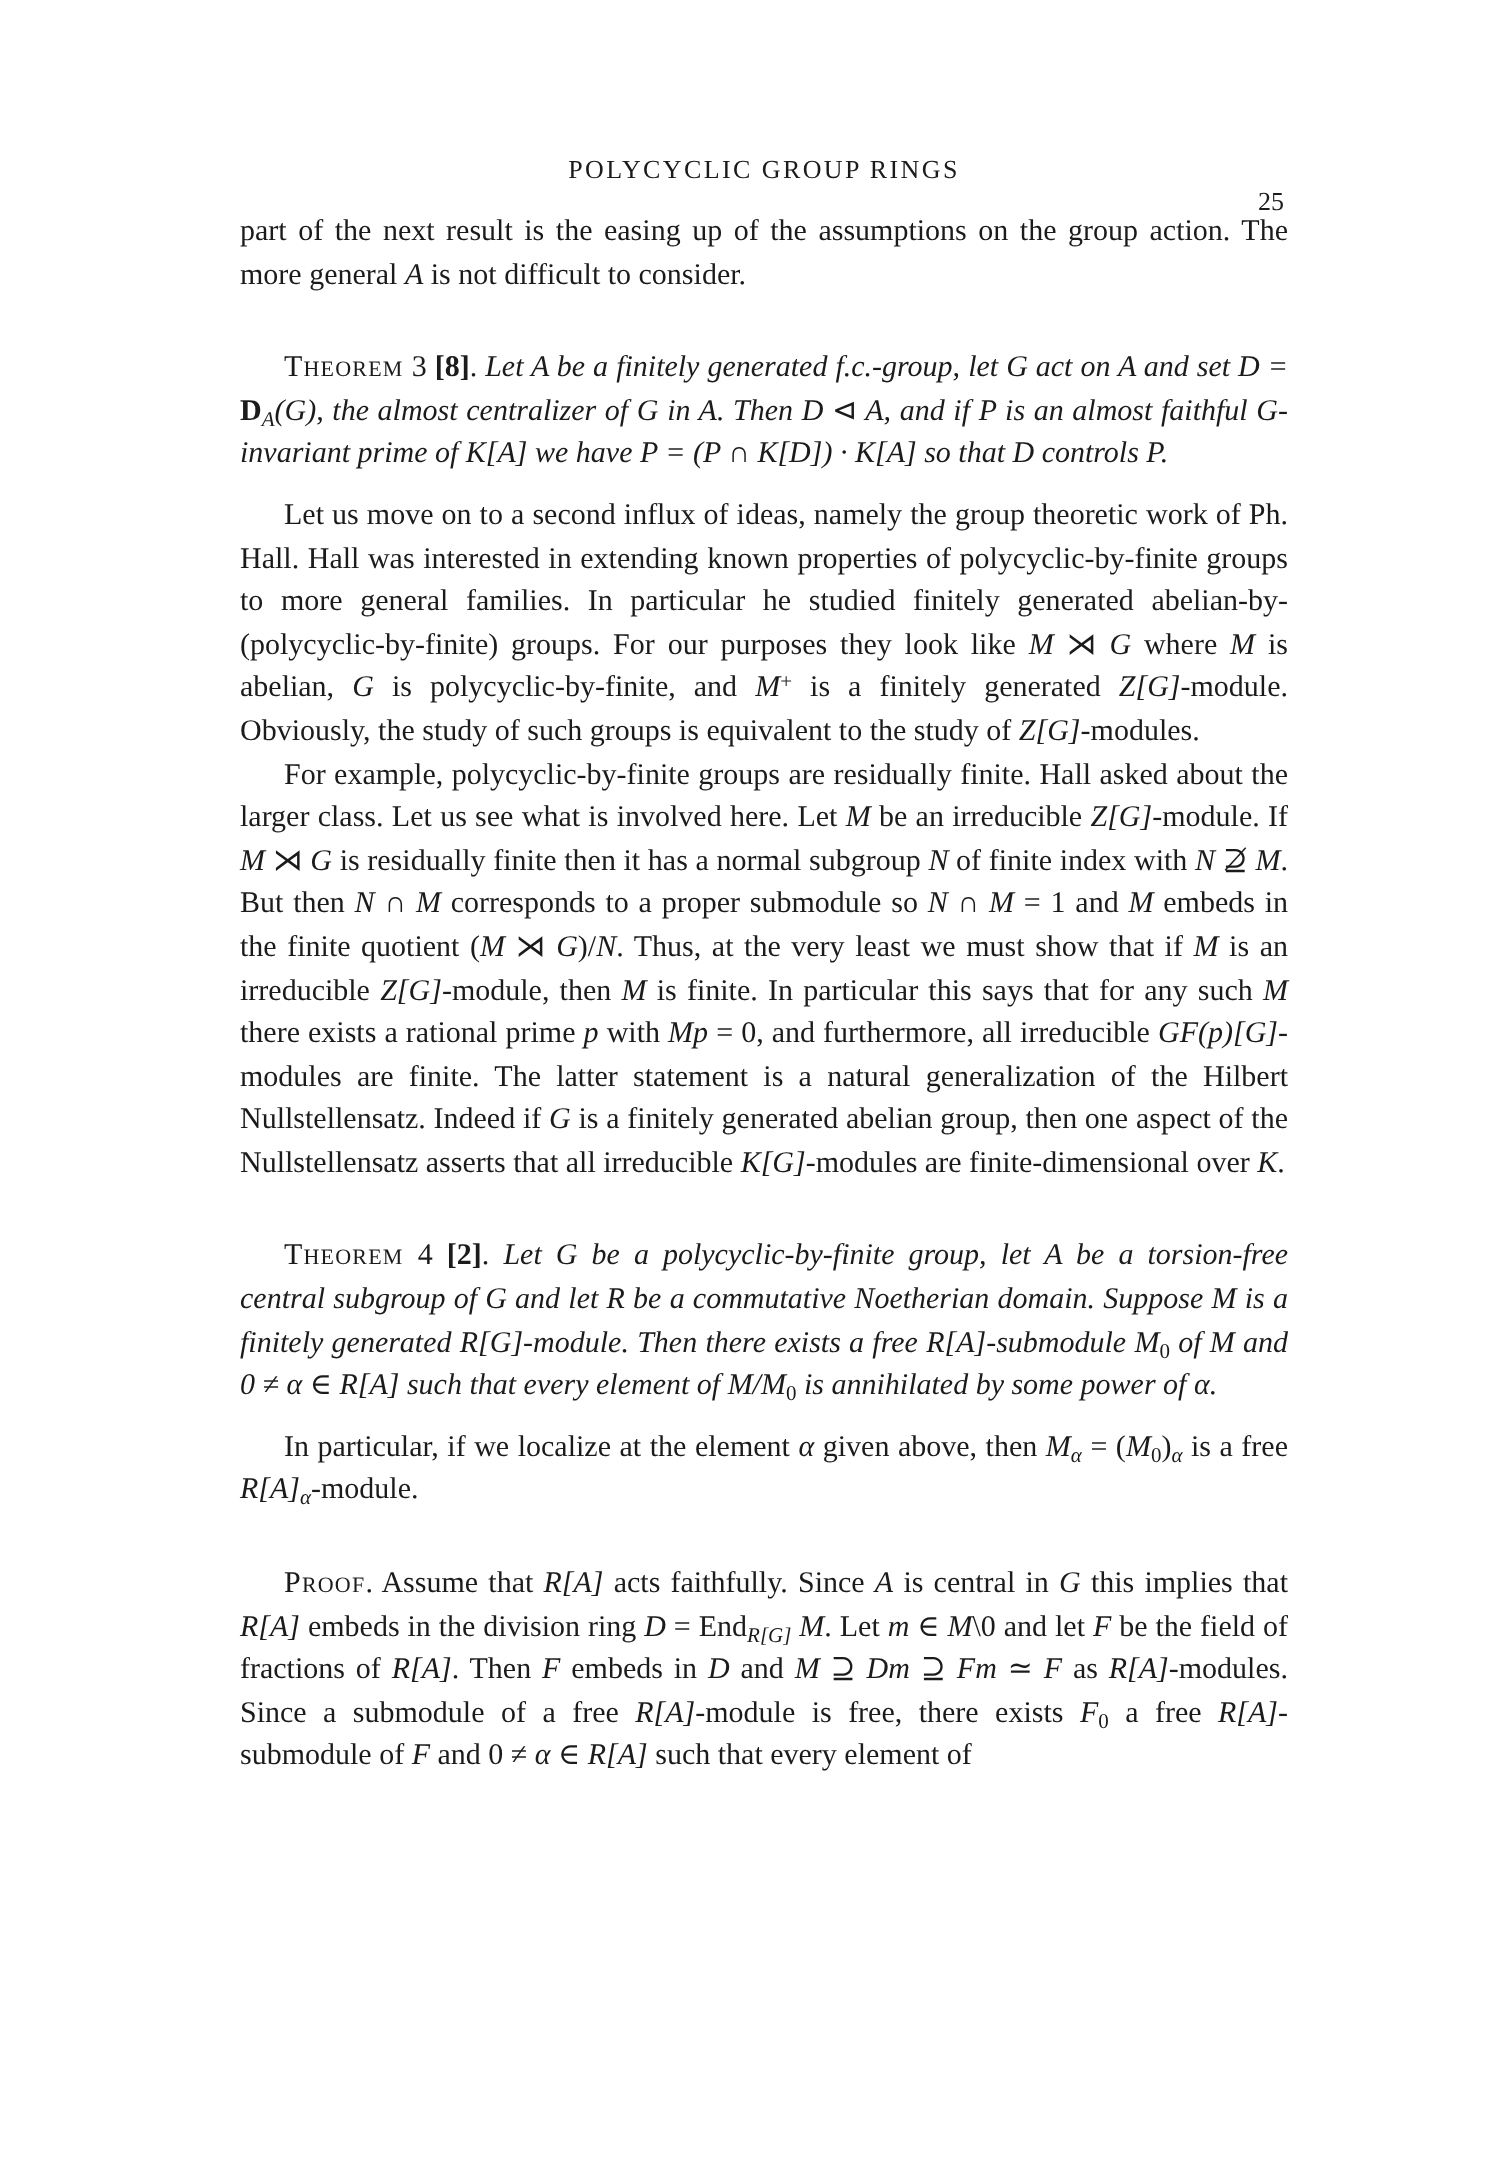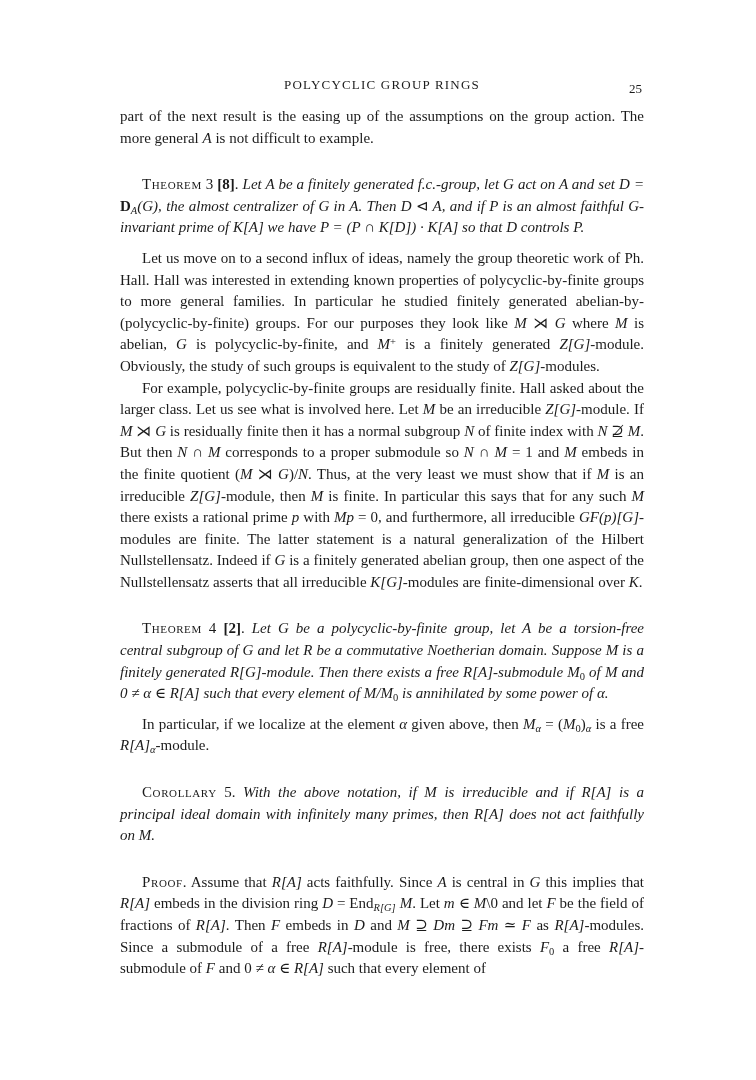--- a/index.html
+++ b/index.html
@@ -9,21 +9,21 @@
     font-family:"Liberation Serif","DejaVu Serif","DejaVu Sans",serif;
   }
   .running-head{
     position:absolute;top:77px;left:120px;width:524px;height:18px;
     font-size:13px;
   }
   .head-title{
     display:block;text-align:center;letter-spacing:1.2px;
   }
   .head-page{
-    position:absolute;right:2px;top:4px;letter-spacing:0;text-align:right;
+    position:absolute;right:2px;top:16px;letter-spacing:0;text-align:right;
   }
   .text-block{
     position:absolute;top:106px;left:120px;width:524px;
     font-size:15px;line-height:21.6px;text-align:justify;
   }
   .para{margin:0;padding:0;}
   .para.indent{text-indent:22px;}
   .para.thm{margin-top:25px;margin-bottom:9px;}
   .it{font-style:italic;}
   .bf{font-weight:bold;}
@@ -34,22 +34,21 @@
 </style>
 </head>
 <body>
 
 <div class="page">
   <header class="running-head">
     <span class="head-title">POLYCYCLIC GROUP RINGS</span>
     <span class="head-page">25</span>
   </header>
   <main class="text-block">
-      <p class="para body"><span>part of the next result is the easing up of the assumptions on the group action. The more general </span><span class="it">A</span><span> is not difficult to example.</span></p>
+      <p class="para body"><span>part of the next result is the easing up of the assumptions on the group action. The more general </span><span class="it">A</span><span> is not difficult to consider.</span></p>
       <p class="para thm indent"><span class="sc">Theorem</span><span> 3 </span><span class="bf">[8]</span><span>. </span><span class="it">Let A be a finitely generated f.c.-group, let G act on A and set D = </span><span class="bb">D</span><span class="it sub">A</span><span class="it">(G), the almost centralizer of G in A. Then D ⊲ A, and if P is an almost faithful G-invariant prime of K[A] we have P = (P ∩ K[D]) · K[A] so that D controls P.</span></p>
       <p class="para body indent"><span>Let us move on to a second influx of ideas, namely the group theoretic work of Ph. Hall. Hall was interested in extending known properties of polycyclic-by-finite groups to more general families. In particular he studied finitely generated abelian-by-(polycyclic-by-finite) groups. For our purposes they look like </span><span class="it">M</span><span> ⋊ </span><span class="it">G</span><span> where </span><span class="it">M</span><span> is abelian, </span><span class="it">G</span><span> is polycyclic-by-finite, and </span><span class="it">M</span><span class="sup">+</span><span> is a finitely generated </span><span class="it">Z[G]</span><span>-module. Obviously, the study of such groups is equivalent to the study of </span><span class="it">Z[G]</span><span>-modules.</span></p>
       <p class="para body indent"><span>For example, polycyclic-by-finite groups are residually finite. Hall asked about the larger class. Let us see what is involved here. Let </span><span class="it">M</span><span> be an irreducible </span><span class="it">Z[G]</span><span>-module. If </span><span class="it">M</span><span> ⋊ </span><span class="it">G</span><span> is residually finite then it has a normal subgroup </span><span class="it">N</span><span> of finite index with </span><span class="it">N</span><span> ⊉ </span><span class="it">M</span><span>. But then </span><span class="it">N</span><span> ∩ </span><span class="it">M</span><span> corresponds to a proper submodule so </span><span class="it">N</span><span> ∩ </span><span class="it">M</span><span> = 1 and </span><span class="it">M</span><span> embeds in the finite quotient (</span><span class="it">M</span><span> ⋊ </span><span class="it">G</span><span>)/</span><span class="it">N</span><span>. Thus, at the very least we must show that if </span><span class="it">M</span><span> is an irreducible </span><span class="it">Z[G]</span><span>-module, then </span><span class="it">M</span><span> is finite. In particular this says that for any such </span><span class="it">M</span><span> there exists a rational prime </span><span class="it">p</span><span> with </span><span class="it">Mp</span><span> = 0, and furthermore, all irreducible </span><span class="it">GF(p)[G]</span><span>-modules are finite. The latter statement is a natural generalization of the Hilbert Nullstellensatz. Indeed if </span><span class="it">G</span><span> is a finitely generated abelian group, then one aspect of the Nullstellensatz asserts that all irreducible </span><span class="it">K[G]</span><span>-modules are finite-dimensional over </span><span class="it">K</span><span>.</span></p>
       <p class="para thm indent"><span class="sc">Theorem</span><span> 4 </span><span class="bf">[2]</span><span>. </span><span class="it">Let G be a polycyclic-by-finite group, let A be a torsion-free central subgroup of G and let R be a commutative Noetherian domain. Suppose M is a finitely generated R[G]-module. Then there exists a free R[A]-submodule M</span><span class="sub">0</span><span class="it"> of M and 0 ≠ α ∈ R[A] such that every element of M/M</span><span class="sub">0</span><span class="it"> is annihilated by some power of α.</span></p>
       <p class="para body indent"><span>In particular, if we localize at the element </span><span class="it">α</span><span> given above, then </span><span class="it">M</span><span class="it sub">α</span><span> = (</span><span class="it">M</span><span class="sub">0</span><span>)</span><span class="it sub">α</span><span> is a free </span><span class="it">R[A]</span><span class="it sub">α</span><span>-module.</span></p>
-      <p class="para thm indent"><span class="sc">Corollary</span><span> 5. </span><span class="it">With the above notation, if M is irreducible and if R[A] is a principal ideal domain with infinitely many primes, then R[A] does not act faithfully on M.</span></p>
       <p class="para thm indent"><span class="sc">Proof</span><span>. Assume that </span><span class="it">R[A]</span><span> acts faithfully. Since </span><span class="it">A</span><span> is central in </span><span class="it">G</span><span> this implies that </span><span class="it">R[A]</span><span> embeds in the division ring </span><span class="it">D</span><span> = End</span><span class="it sub">R[G]</span><span> </span><span class="it">M</span><span>. Let </span><span class="it">m</span><span> ∈ </span><span class="it">M</span><span>\0 and let </span><span class="it">F</span><span> be the field of fractions of </span><span class="it">R[A]</span><span>. Then </span><span class="it">F</span><span> embeds in </span><span class="it">D</span><span> and </span><span class="it">M</span><span> ⊇ </span><span class="it">Dm</span><span> ⊇ </span><span class="it">Fm</span><span> ≃ </span><span class="it">F</span><span> as </span><span class="it">R[A]</span><span>-modules. Since a submodule of a free </span><span class="it">R[A]</span><span>-module is free, there exists </span><span class="it">F</span><span class="sub">0</span><span> a free </span><span class="it">R[A]</span><span>-submodule of </span><span class="it">F</span><span> and 0 ≠ </span><span class="it">α</span><span> ∈ </span><span class="it">R[A]</span><span> such that every element of</span></p>
     </main>
 </div>
 
 </body></html>

